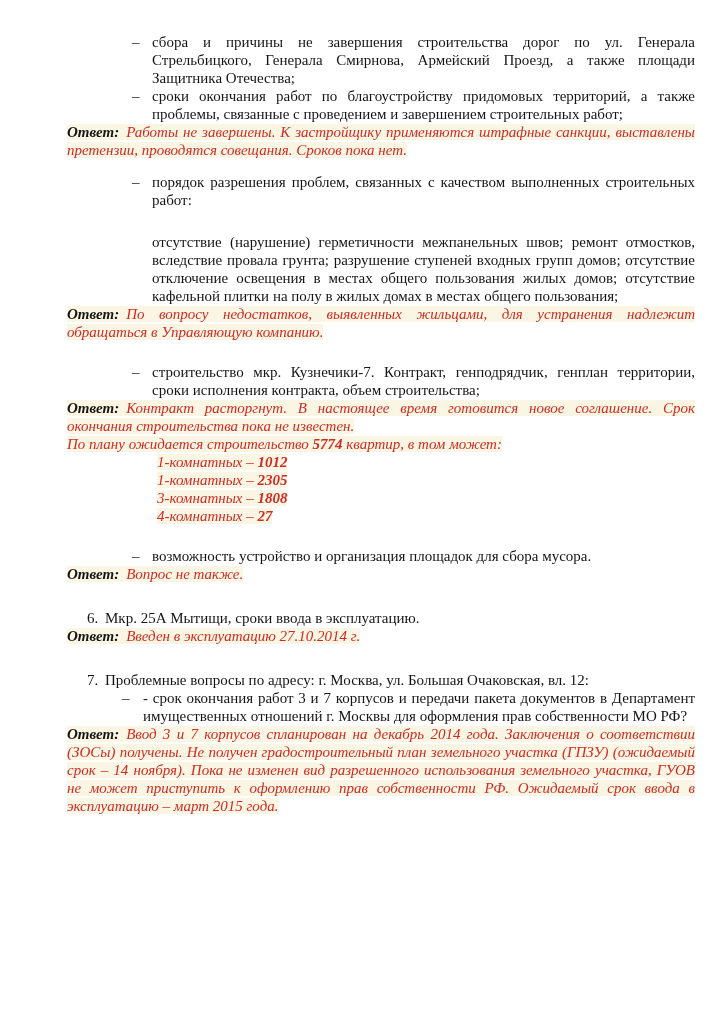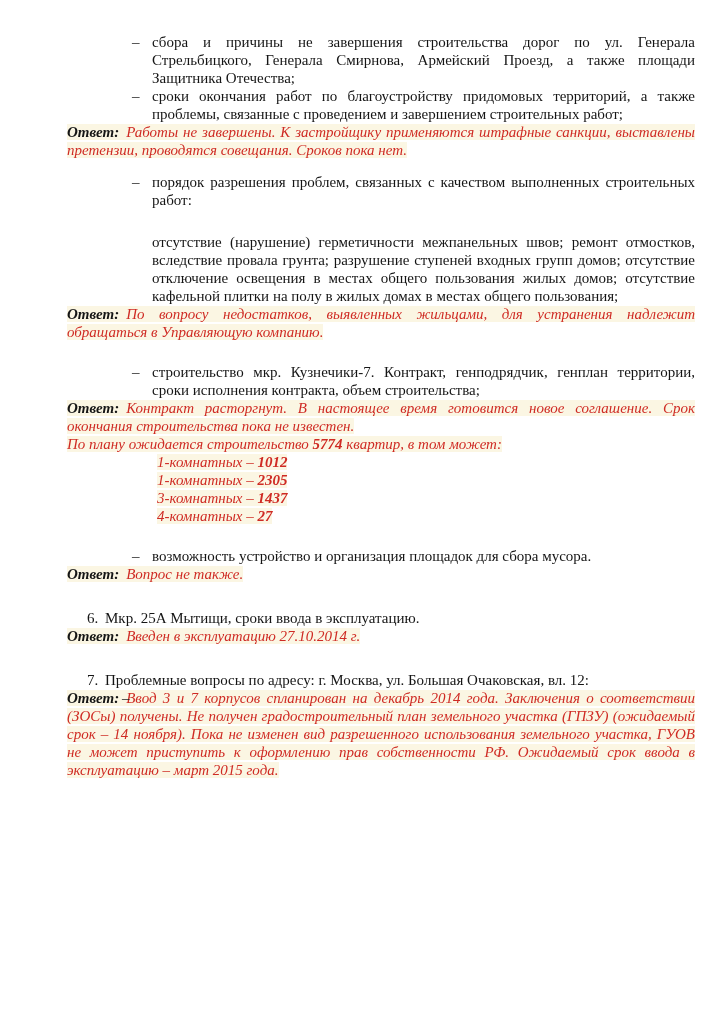--- a/index.html
+++ b/index.html
@@ -72,34 +72,34 @@
   <p class="answer"><span class="hl"><b class="ans-label">Ответ:</b><span class="red">По вопросу недостатков, выявленных жильцами, для устранения надлежит обращаться в Управляющую компанию.</span></span></p>
 
   <div class="bullet just gap-m">
     <span class="dash">–</span><span>строительство мкр. Кузнечики-7. Контракт, генподрядчик, генплан территории, сроки исполнения контракта, объем строительства;</span>
   </div>
   <p class="answer"><span class="hl"><b class="ans-label">Ответ:</b><span class="red">Контракт расторгнут. В настоящее время готовится новое соглашение. Срок окончания строительства пока не известен.</span></span></p>
   <p class="answer"><span class="hl red"><span>По плану ожидается строительство </span><b>5774</b><span> квартир, в том может:</span></span></p>
 
   <div class="apt"><span class="hl red"><span>1-комнатных – </span><b>1012</b></span></div>
   <div class="apt"><span class="hl red"><span>1-комнатных – </span><b>2305</b></span></div>
-  <div class="apt"><span class="hl red"><span>3-комнатных – </span><b>1437</b></span></div>
+  <div class="apt"><span class="hl red"><span>3-комнатных – </span><b>1808</b></span></div>
   <div class="apt"><span class="hl red"><span>4-комнатных – </span><b>27</b></span></div>
 
   <div class="bullet just gap-m">
     <span class="dash">–</span><span>возможность устройство и организация площадок для сбора мусора.</span>
   </div>
   <p class="answer"><span class="hl"><b class="ans-label">Ответ:</b><span class="red">Вопрос не также.</span></span></p>
 
   <div class="numbered gap-l">
     <span class="num">6.</span><span>Мкр. 25А Мытищи, сроки ввода в эксплуатацию.</span>
   </div>
   <p class="answer"><span class="hl"><b class="ans-label">Ответ:</b><span class="red">Введен в эксплуатацию 27.10.2014 г.</span></span></p>
 
   <div class="numbered gap-l">
     <span class="num">7.</span><span>Проблемные вопросы по адресу: г. Москва, ул. Большая Очаковская, вл. 12:</span>
   </div>
   <div class="bullet2 just">
-    <span class="dash">–</span>
+    <span class="dash">–</span><span>- срок окончания работ 3 и 7 корпусов и передачи пакета документов в Департамент имущественных отношений г. Москвы для оформления прав собственности МО РФ?</span>
   </div>
   <p class="answer"><span class="hl"><b class="ans-label">Ответ:</b><span class="red">Ввод 3 и 7 корпусов спланирован на декабрь 2014 года. Заключения о соответствии (ЗОСы) получены. Не получен градостроительный план земельного участка (ГПЗУ) (ожидаемый срок – 14 ноября). Пока не изменен вид разрешенного использования земельного участка, ГУОВ не может приступить к оформлению прав собственности РФ. Ожидаемый срок ввода в эксплуатацию – март 2015 года.</span></span></p>
 
 </div>
 
 </body></html>

